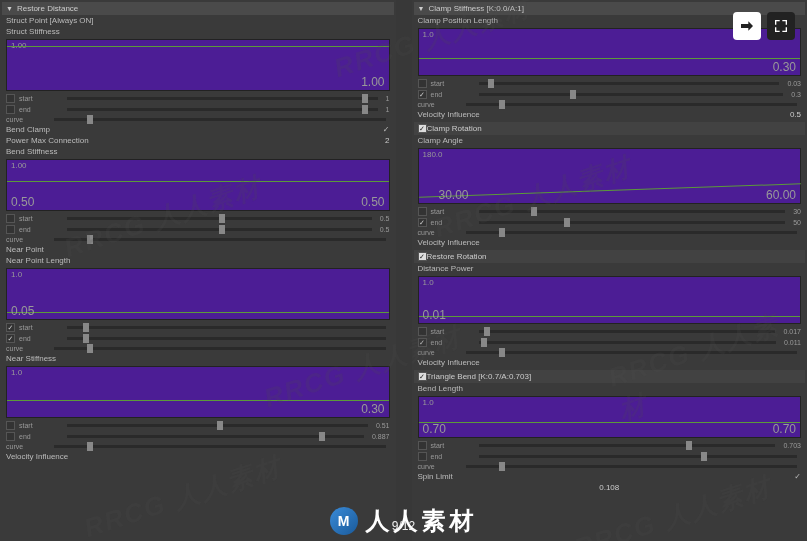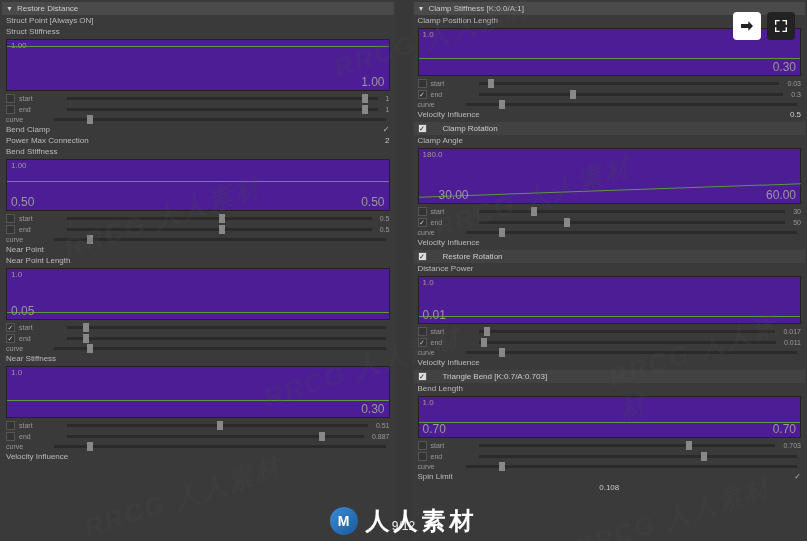--- a/index.html
+++ b/index.html
@@ -17,21 +17,21 @@
 .curve-box .bot-val{position:absolute;bottom:1px;right:4px;font-size:12px;color:#999}
 .curve-box .line{position:absolute;height:1px;background:#5c9a3a;left:0;right:0}
 .curve-box .line-top{top:6px}
 .curve-box .line-bot{bottom:6px}
 .mini-row{display:flex;align-items:center;padding:1px 4px;font-size:7px;color:#999;gap:4px}
 .mini-row .check{width:9px;height:9px;border:1px solid #555;background:#333;display:inline-flex;align-items:center;justify-content:center;font-size:7px;color:#ccc}
 .mini-row .label{width:40px}
 .mini-row .val{margin-left:auto}
 .slider-track{flex:1;height:3px;background:#2a2a2a;position:relative;margin:0 4px}
 .slider-track .thumb{position:absolute;width:6px;height:9px;background:#888;top:-3px}
-.subsection{background:#424242;padding:2px 4px;font-size:8px;color:#ccc;margin-top:2px;display:flex;align-items:center;gap:16px}
+.subsection{background:#424242;padding:2px 4px;font-size:8px;color:#ccc;margin-top:2px;display:flex;align-items:center;gap:0}
 .subsection .check{width:9px;height:9px;border:1px solid #555;background:#ddd;display:inline-flex;align-items:center;justify-content:center;font-size:7px;color:#222}
 .top-icons{position:absolute;top:12px;right:12px;display:flex;gap:6px;z-index:10}
 .icon-btn{width:28px;height:28px;background:#fff;border-radius:4px;display:flex;align-items:center;justify-content:center;color:#222}
 .footer{position:absolute;bottom:0;left:0;right:0;height:40px;display:flex;align-items:center;justify-content:center;z-index:5}
 .footer .logo{width:28px;height:28px;border-radius:50%;background:linear-gradient(135deg,#3a8bd8,#1a5a9a);margin-right:8px;display:flex;align-items:center;justify-content:center;color:#fff;font-weight:bold;font-size:14px}
 .footer .txt{color:#fff;font-size:24px;font-weight:bold;letter-spacing:4px}
 .page-num{position:absolute;bottom:8px;left:50%;transform:translateX(-50%);color:#eee;font-size:12px;z-index:6}
 .wm{position:absolute;font-size:26px;color:rgba(80,80,80,0.18);font-weight:bold;transform:rotate(-18deg);pointer-events:none;font-style:italic;letter-spacing:2px}
 </style>
 </head>

